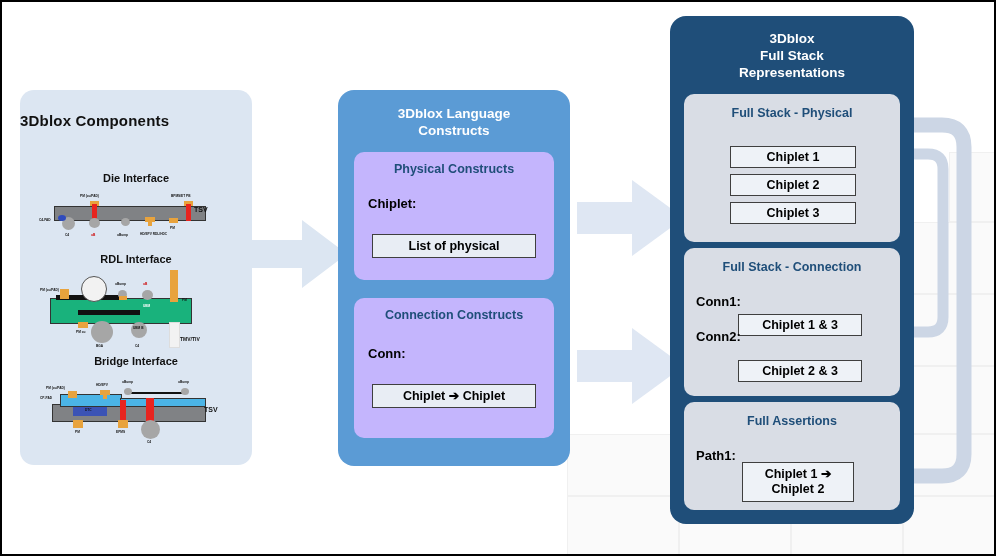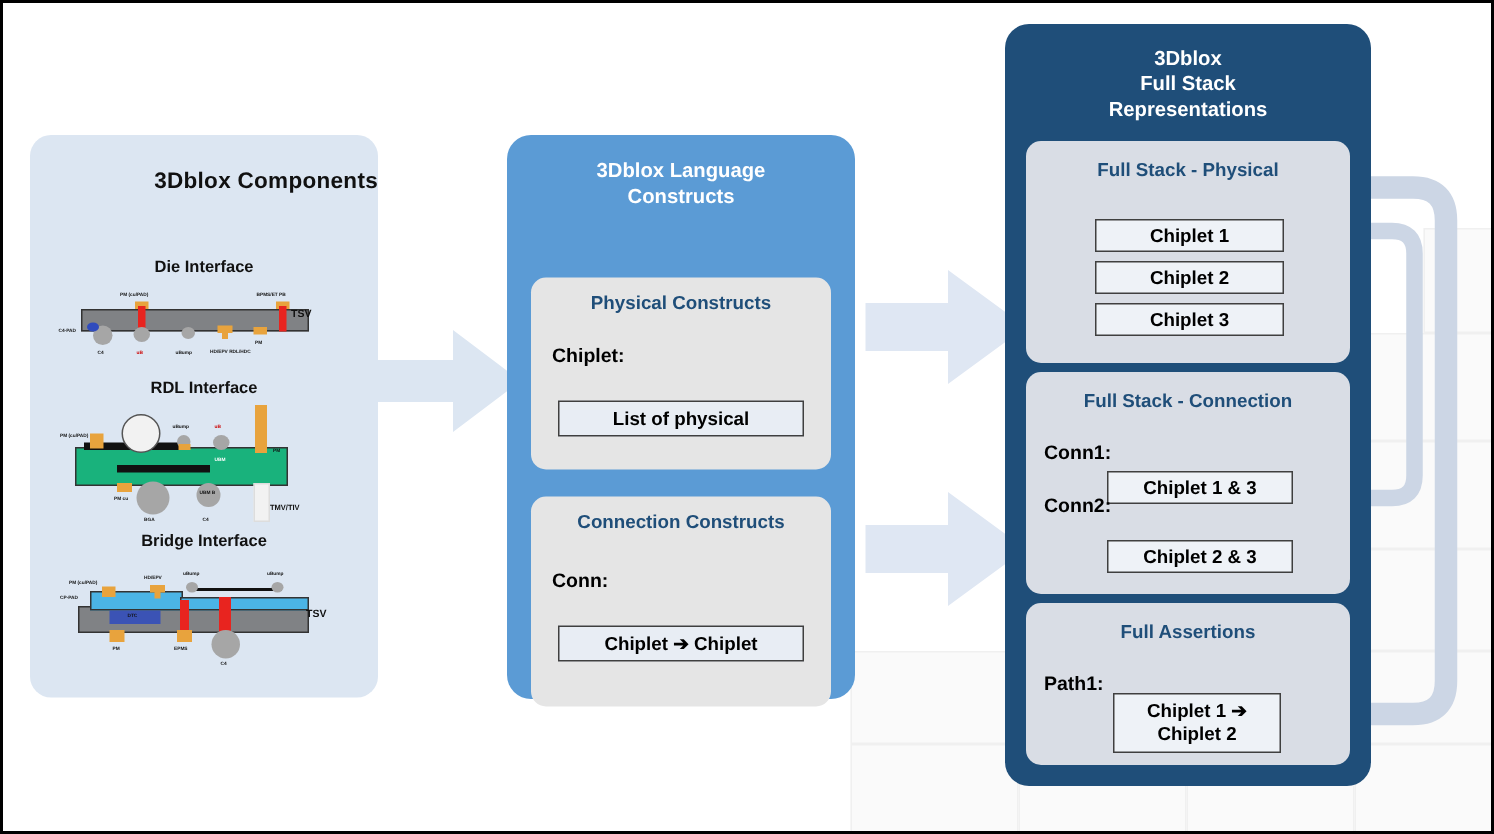--- a/index.html
+++ b/index.html
@@ -19,26 +19,26 @@
   .panel-mid{
     background:#5b9bd5;border-radius:16px;
   }
   .panel-right{
     background:#1f4e79;border-radius:16px;
   }
   .subpanel{
     position:absolute;box-sizing:border-box;background:#dce6f2;
     border-radius:10px;
   }
-  .subpanel-light{background:#e5e5e5;margin-top:33px;}
+  .subpanel-light{background:#c4b5fd;}
   .subpanel-grey{background:#d9dde5;}
 
   
   .h-left{
-    position:absolute;width:100%;text-align:right;
+    position:absolute;width:100%;text-align:left;
     font-size:15px;font-weight:bold;color:#111;letter-spacing:.2px;
   }
   .h-mid{
     position:absolute;width:100%;text-align:center;
     font-size:13.5px;font-weight:bold;color:#ffffff;line-height:1.25;
   }
   .h-right{
     position:absolute;width:100%;text-align:center;
     font-size:13.5px;font-weight:bold;color:#ffffff;line-height:1.3;
   }

